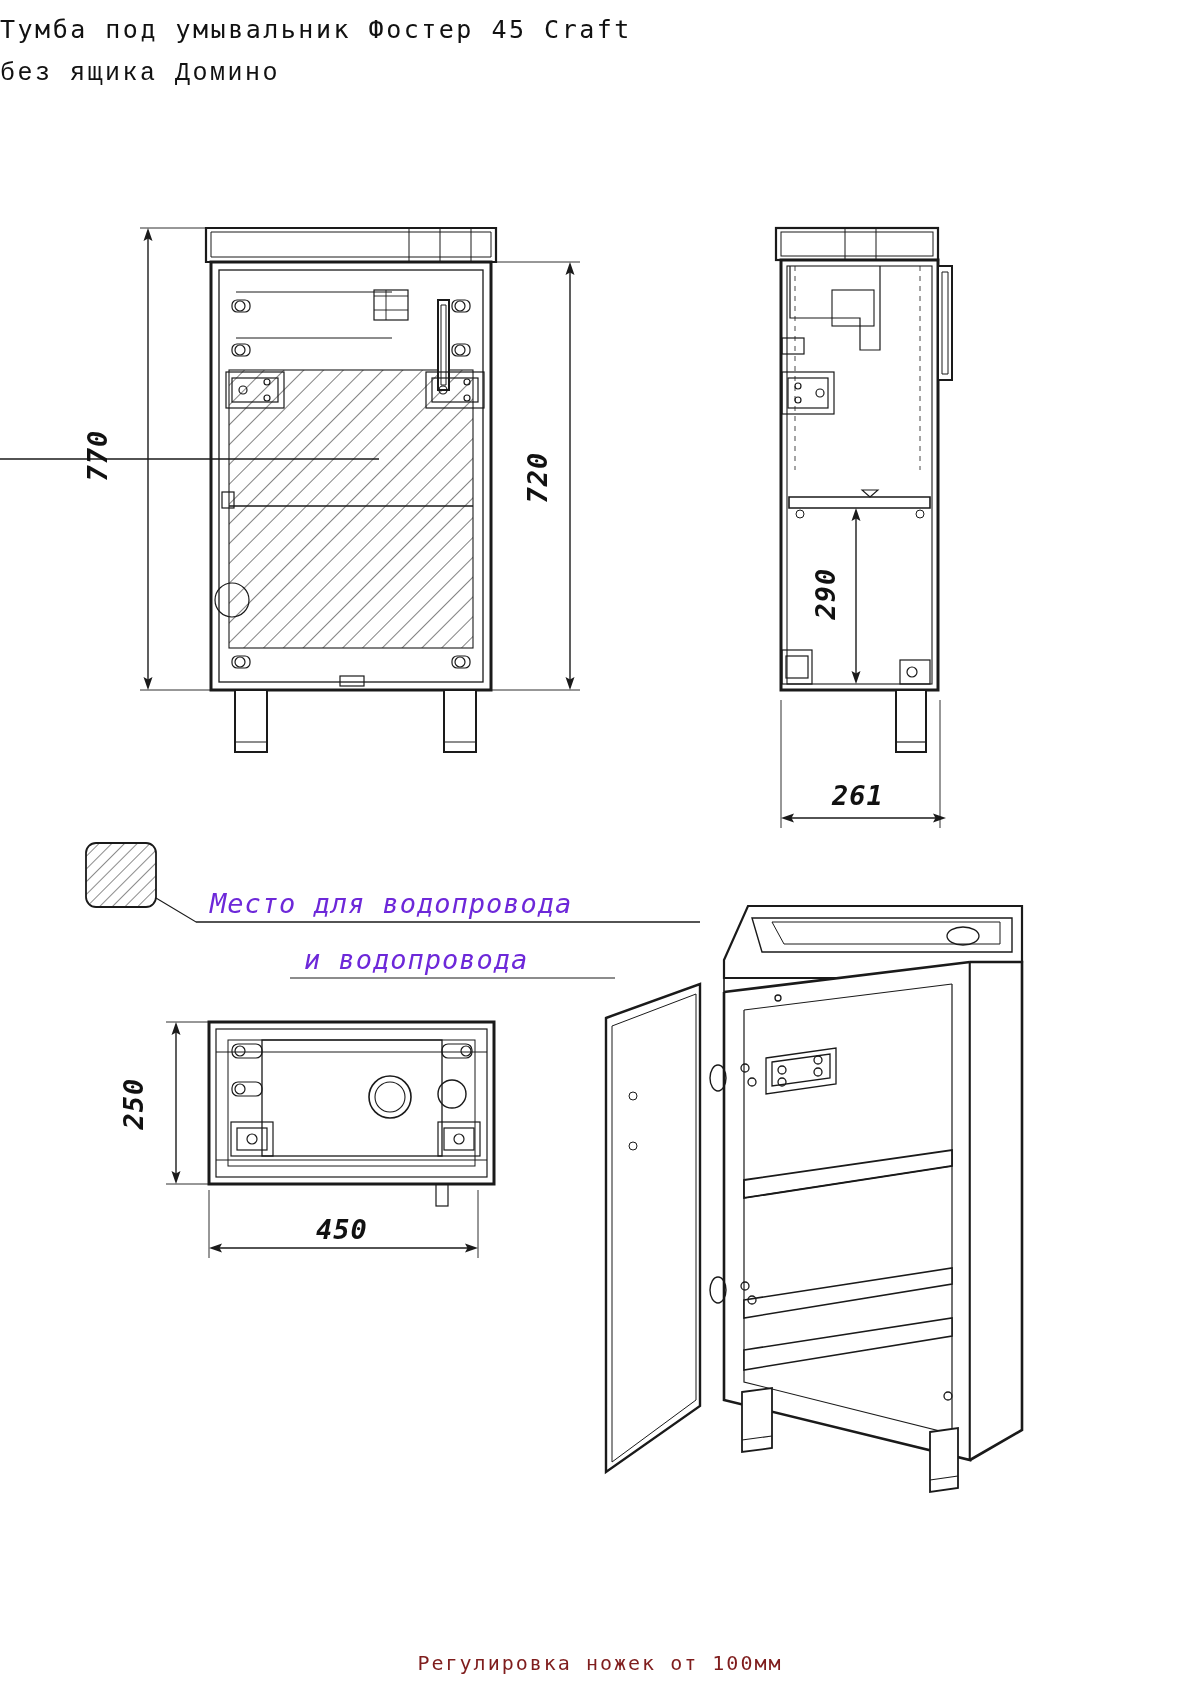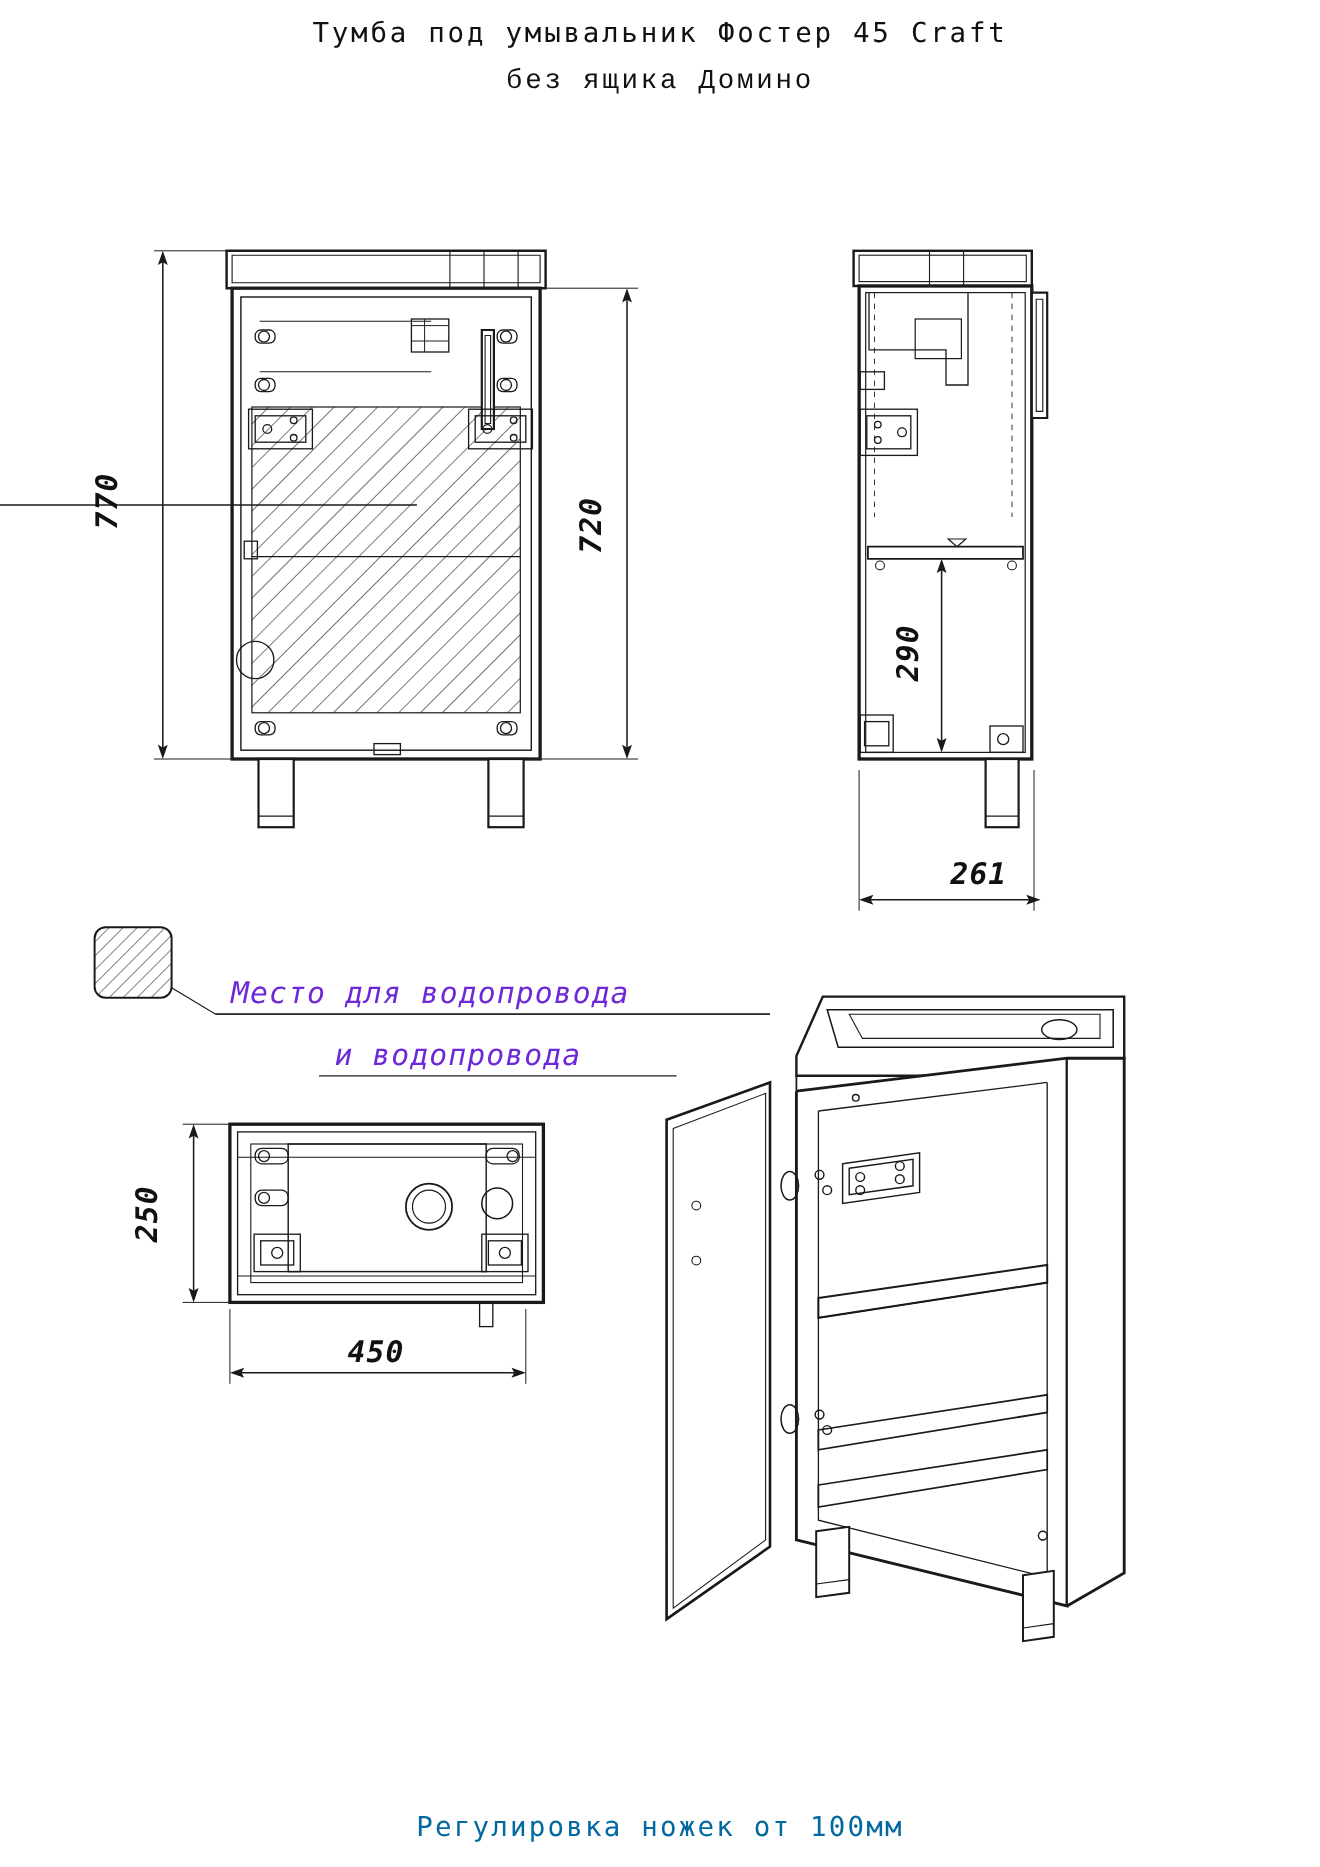--- a/index.html
+++ b/index.html
@@ -19,21 +19,20 @@
     position: absolute;
     left: 0; top: 0;
     width: 1200px;
     height: 1697px;
   }
   .title {
     position: absolute;
     left: 0;
     top: 8px;
     width: 1200px;
-    text-align: center;
     font-size: 25px;
     letter-spacing: 2.5px;
     line-height: 44px;
     font-family: "DejaVu Sans Mono", monospace;
     color: #111;
   }
   .title .line2 { display: block; font-family: Liberation Mono, monospace; }
 
   .dim-label {
     position: absolute;
@@ -58,23 +57,23 @@
     letter-spacing: 1px;
     white-space: nowrap;
   }
   .footer {
     position: absolute;
     left: 0;
     bottom: 22px;
     width: 1200px;
     text-align: center;
     font-family: "DejaVu Sans Mono", monospace;
-    font-size: 25px;
+    font-size: 20px;
     letter-spacing: 2px;
-    color: #0369a1;
+    color: #7f1d1d;
   }
   svg { display: block; }
 </style>
 </head>
 <body>
 
 <div class="sheet">
 
   <div class="title">
     <span>Тумба под умывальник Фостер 45 Craft</span>
@@ -323,21 +322,21 @@
       <path d="M742 1440 L772 1436 M930 1480 L958 1476" stroke-width="1.1"></path>
     </g>
   </svg>
 
   <div class="dim-label rot" style="left:72px; top:440px;">770</div>
 
   <div class="dim-label rot" style="left:512px; top:462px;">720</div>
 
   <div class="dim-label rot" style="left:800px; top:578px;">290</div>
 
-  <div class="dim-label" style="left:832px; top:780px;margin-left:32px;">261</div>
+  <div class="dim-label" style="left:832px; top:780px;">261</div>
 
   <div class="dim-label rot" style="left:108px; top:1088px;">250</div>
 
   <div class="dim-label" style="left:316px; top:1214px;">450</div>
 
   <div class="note" style="left:210px; top:888px;">Место для водопровода</div>
 
   <div class="note" style="left:304px; top:944px;">и водопровода</div>
 
   <div class="footer">Регулировка ножек от 100мм</div>

